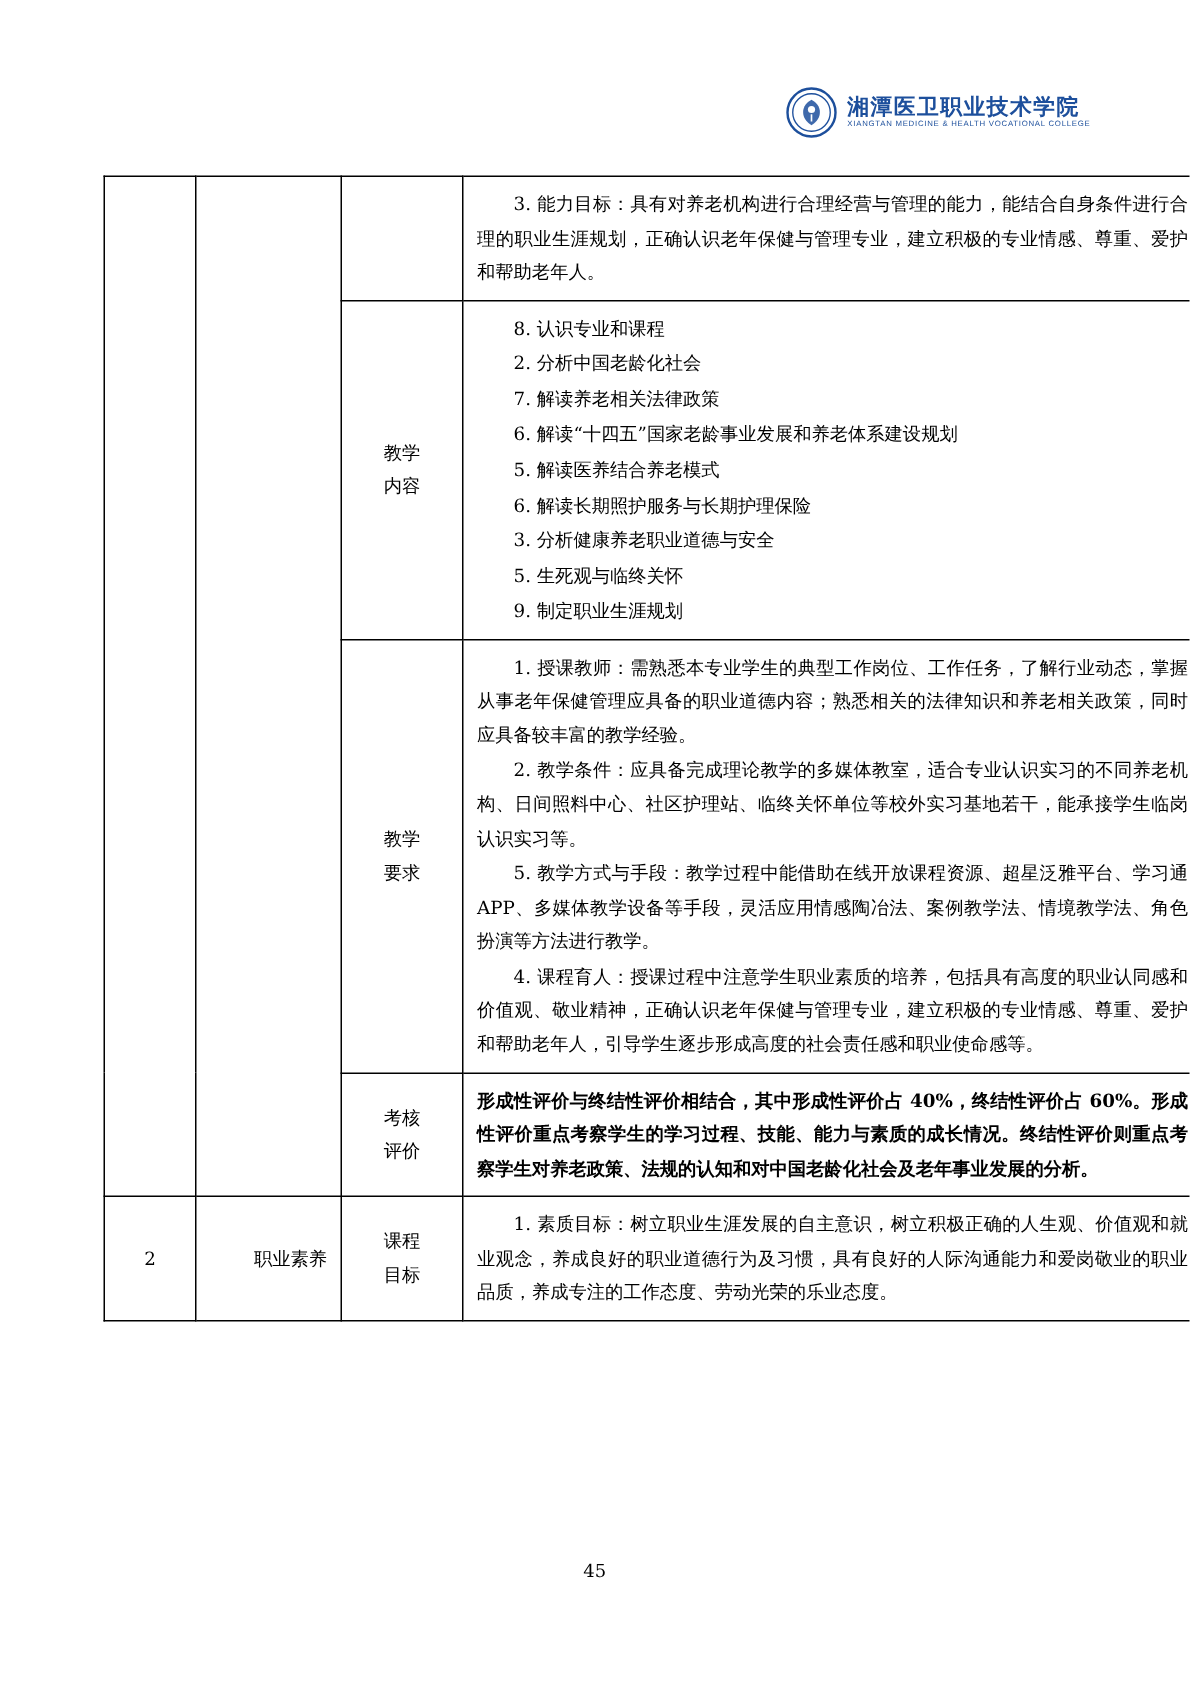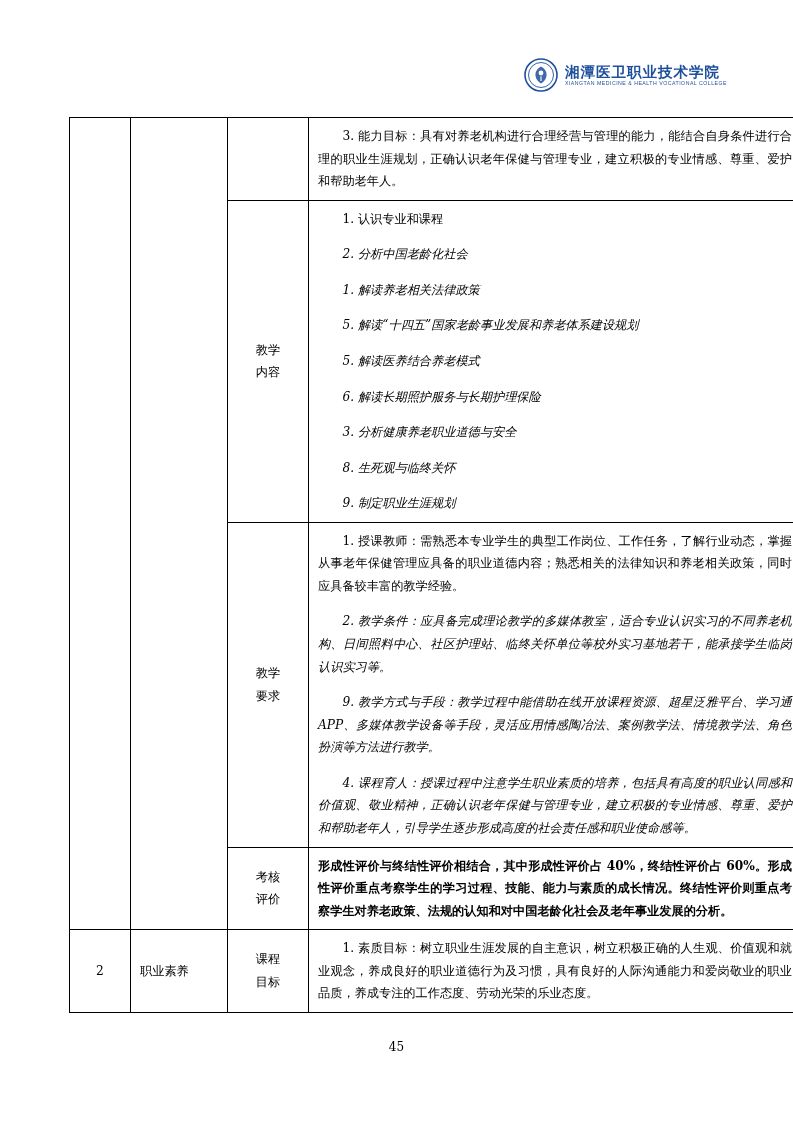--- a/index.html
+++ b/index.html
@@ -72,36 +72,36 @@
     table-layout: fixed;
   }
   table.doc td {
     border: 1px solid #000000;
     vertical-align: middle;
     padding: 7px 9px 7px 9px;
     font-size: 12.2px;
     line-height: 1.85;
   }
   td.col-no   { width: 42px;  text-align: center; }
-  td.col-name { width: 78px;  text-align: left; }
+  td.col-name { width: 78px;  text-align: right; }
   td.col-item { width: 62px;  text-align: center; }
   td.col-body { width: 474px; text-align: justify; }
   .item-two-line {
     line-height: 2.0;
     margin-top: 48px;
   }
   .p-ind {
     text-indent: 2em;
     margin: 0;
   }
   .p-list {
     text-indent: 2em;
     margin: 0;
   }
-  .cell-stack p + p { margin-top: 13px; font-style: italic; }
+  .cell-stack p + p { margin-top: 1px; }
   
   .page-number {
     position: absolute;
     top: 1040px;
     left: 0;
     width: 793px;
     text-align: center;
     font-size: 12px;
     font-family: "DejaVu Serif", "Liberation Serif", serif;
   }
@@ -139,41 +139,41 @@
             <p class="p-ind">3. 能力目标：具有对养老机构进行合理经营与管理的能力，能结合自身条件进行合理的职业生涯规划，正确认识老年保健与管理专业，建立积极的专业情感、尊重、爱护和帮助老年人。</p>
           </td>
         </tr>
 
         <tr>
           <td class="col-item item-two-line">
             <div>教学</div>
             <div>内容</div>
           </td>
           <td class="col-body cell-stack">
-            <p class="p-list">1. 认识专业和课程</p>
+            <p class="p-list">8. 认识专业和课程</p>
             <p class="p-list">2. 分析中国老龄化社会</p>
-            <p class="p-list">1. 解读养老相关法律政策</p>
-            <p class="p-list">5. 解读“十四五”国家老龄事业发展和养老体系建设规划</p>
+            <p class="p-list">7. 解读养老相关法律政策</p>
+            <p class="p-list">6. 解读“十四五”国家老龄事业发展和养老体系建设规划</p>
             <p class="p-list">5. 解读医养结合养老模式</p>
             <p class="p-list">6. 解读长期照护服务与长期护理保险</p>
             <p class="p-list">3. 分析健康养老职业道德与安全</p>
-            <p class="p-list">8. 生死观与临终关怀</p>
+            <p class="p-list">5. 生死观与临终关怀</p>
             <p class="p-list">9. 制定职业生涯规划</p>
           </td>
         </tr>
 
         <tr>
           <td class="col-item item-two-line">
             <div>教学</div>
             <div>要求</div>
           </td>
           <td class="col-body cell-stack">
             <p class="p-ind">1. 授课教师：需熟悉本专业学生的典型工作岗位、工作任务，了解行业动态，掌握从事老年保健管理应具备的职业道德内容；熟悉相关的法律知识和养老相关政策，同时应具备较丰富的教学经验。</p>
             <p class="p-ind">2. 教学条件：应具备完成理论教学的多媒体教室，适合专业认识实习的不同养老机构、日间照料中心、社区护理站、临终关怀单位等校外实习基地若干，能承接学生临岗认识实习等。</p>
-            <p class="p-ind">9. 教学方式与手段：教学过程中能借助在线开放课程资源、超星泛雅平台、学习通 APP、多媒体教学设备等手段，灵活应用情感陶冶法、案例教学法、情境教学法、角色扮演等方法进行教学。</p>
+            <p class="p-ind">5. 教学方式与手段：教学过程中能借助在线开放课程资源、超星泛雅平台、学习通 APP、多媒体教学设备等手段，灵活应用情感陶冶法、案例教学法、情境教学法、角色扮演等方法进行教学。</p>
             <p class="p-ind">4. 课程育人：授课过程中注意学生职业素质的培养，包括具有高度的职业认同感和价值观、敬业精神，正确认识老年保健与管理专业，建立积极的专业情感、尊重、爱护和帮助老年人，引导学生逐步形成高度的社会责任感和职业使命感等。</p>
           </td>
         </tr>
 
         <tr>
           <td class="col-item item-two-line">
             <div>考核</div>
             <div>评价</div>
           </td>
           <td class="col-body cell-stack">

